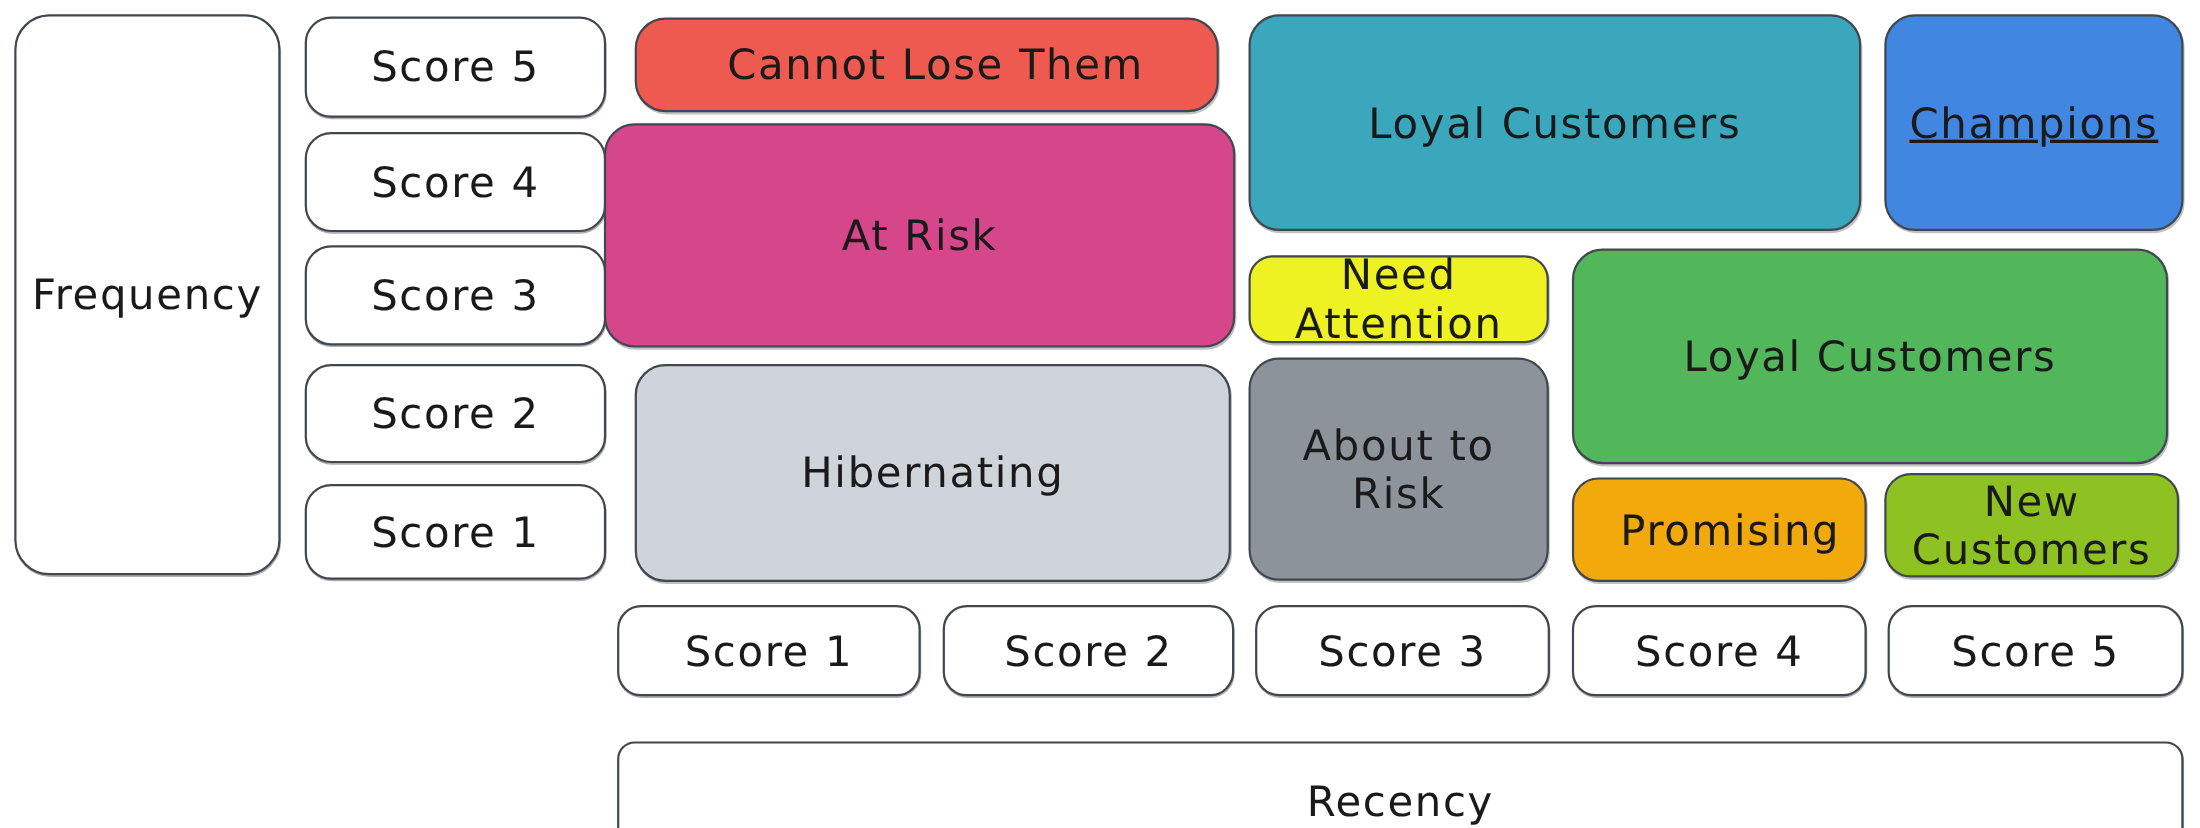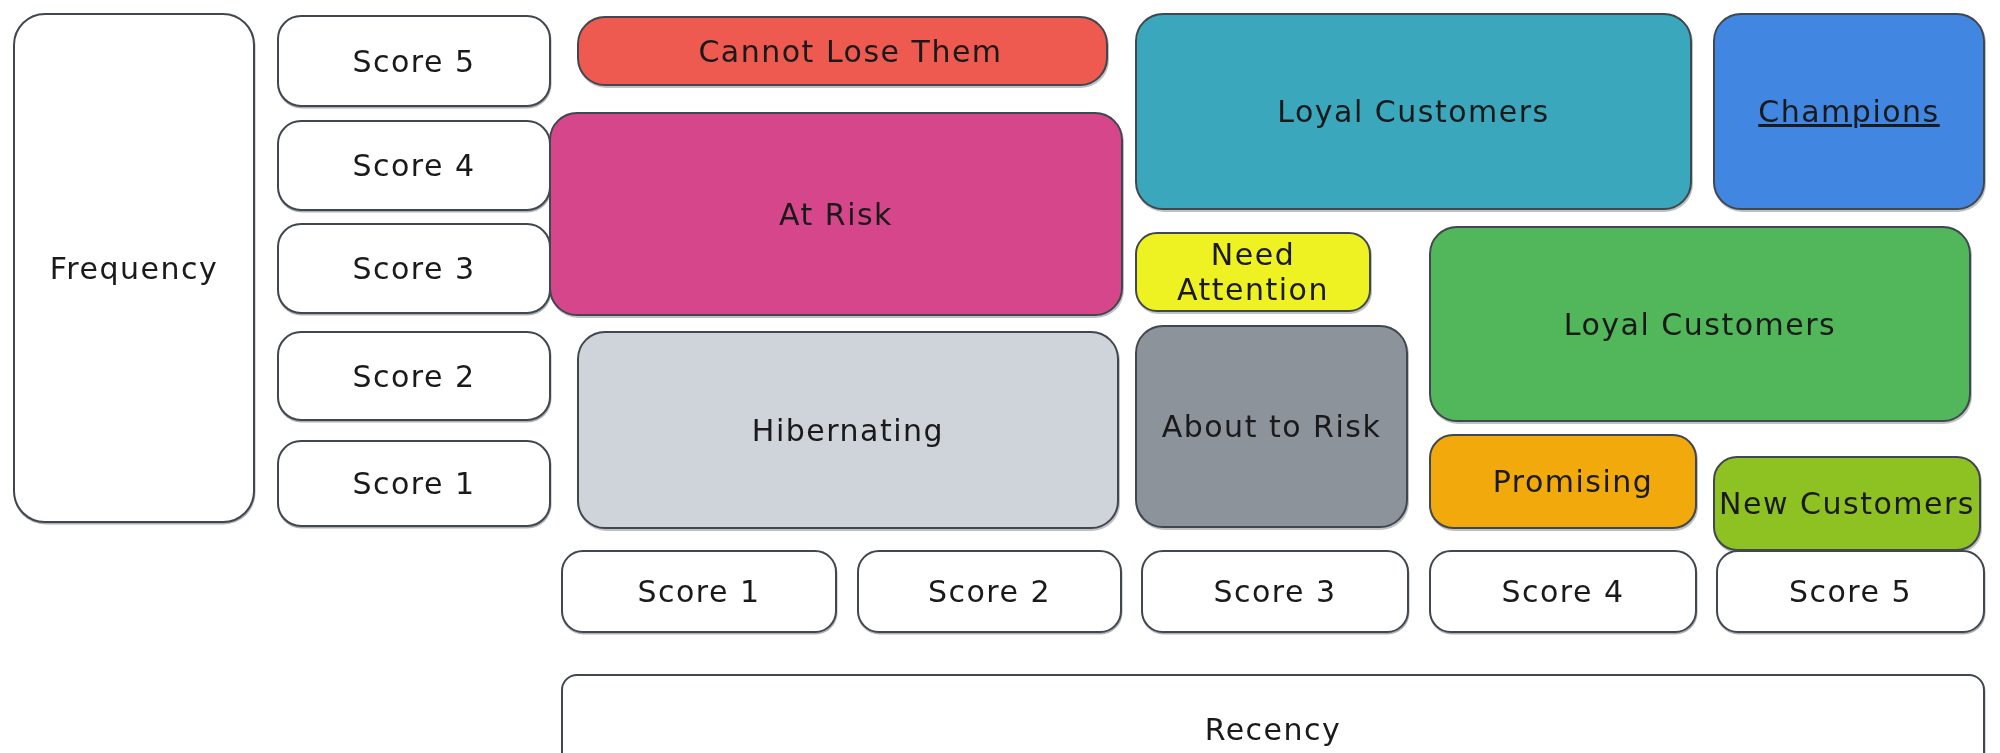--- a/index.html
+++ b/index.html
@@ -14,47 +14,47 @@
   }
   .box {
     position: absolute;
     box-sizing: border-box;
     display: flex;
     align-items: center;
     justify-content: center;
     text-align: center;
     border: 2.5px solid #41474e;
     border-radius: 28px;
-    font-size: 30px;
+    font-size: 38px;
     font-weight: 500;
     letter-spacing: 1.5px;
     box-shadow: 1px 2px 0 0 rgba(73,80,87,0.35);
     background: #ffffff;
   }
   .white { border-width: 2px; box-shadow: 0.5px 1.5px 0 0 rgba(73,80,87,0.45); }
 
   
   .freq-axis   { left: 13px;  top: 13px;  width: 242px; height: 510px; border-radius: 32px; text-align: center; }
   .fs-5        { left: 277px; top: 15px;  width: 274px; height: 92px;  border-radius: 24px; }
   .fs-4        { left: 277px; top: 120px; width: 274px; height: 91px;  border-radius: 24px; }
   .fs-3        { left: 277px; top: 223px; width: 274px; height: 91px;  border-radius: 24px; }
   .fs-2        { left: 277px; top: 331px; width: 274px; height: 90px;  border-radius: 24px; }
   .fs-1        { left: 277px; top: 440px; width: 274px; height: 87px;  border-radius: 24px; }
 
   
-  .cannot-lose { left: 577px;  top: 16px;  width: 531px; height: 70px; padding-left: 16px;  }
+  .cannot-lose { left: 577px;  top: 16px;  width: 531px; height: 86px; padding-left: 16px;  }
   .at-risk     { left: 549px;  top: 112px; width: 574px; height: 204px; }
   .hibernating { left: 577px;  top: 331px; width: 542px; height: 198px; }
   .loyal-teal  { left: 1135px; top: 13px;  width: 557px; height: 197px; }
   .champions   { left: 1713px; top: 13px;  width: 272px; height: 197px; }
-  .need-att    { left: 1135px; top: 232px; width: 236px; height: 80px;  border-radius: 22px; }
+  .need-att    { left: 1135px; top: 232px; width: 273px; height: 80px;  border-radius: 22px; }
   .loyal-green { left: 1429px; top: 226px; width: 542px; height: 196px; }
   .about-sleep { left: 1135px; top: 325px; width: 273px; height: 203px; }
   .promising   { left: 1429px; top: 434px; width: 268px; height: 95px;  border-radius: 24px; }
-  .new-cust    { left: 1713px; top: 456px; width: 268px; height: 95px;  border-radius: 24px; }
+  .new-cust    { left: 1713px; top: 430px; width: 268px; height: 95px;  border-radius: 24px; }
 
   
   .rs-1        { left: 561px;  top: 550px; width: 276px;  height: 83px; border-radius: 22px; }
   .rs-2        { left: 857px;  top: 550px; width: 265px;  height: 83px; border-radius: 22px; }
   .rs-3        { left: 1141px; top: 550px; width: 268px;  height: 83px; border-radius: 22px; }
   .rs-4        { left: 1429px; top: 550px; width: 268px;  height: 83px; border-radius: 22px; }
   .rs-5        { left: 1716px; top: 550px; width: 269px;  height: 83px; border-radius: 22px; }
   .rec-axis    { left: 561px;  top: 650px; width: 1424px; height: 110px; border-radius: 16px; margin-top: 24px; }
 </style>
 </head>

